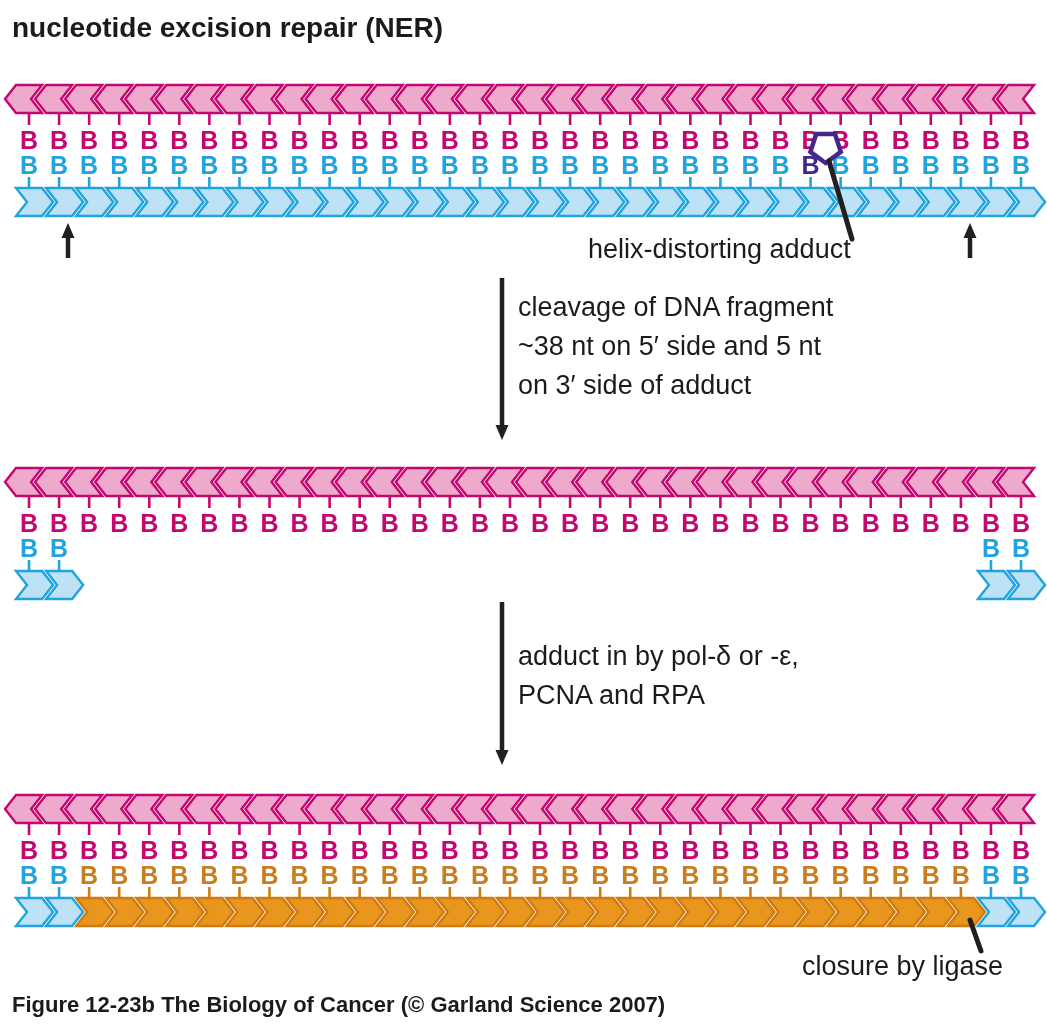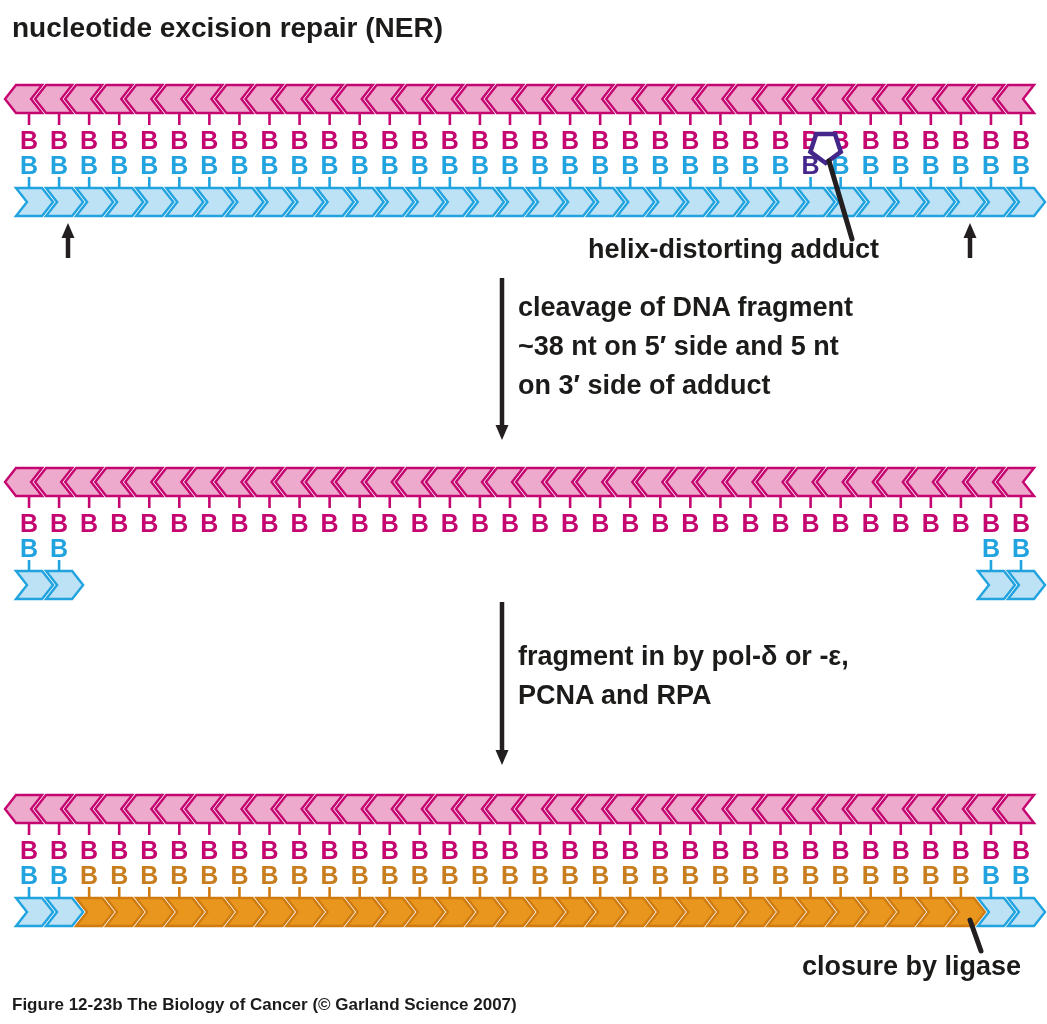--- a/index.html
+++ b/index.html
@@ -1,25 +1,25 @@
 <!DOCTYPE html>
 <html><head>
 <meta charset="utf-8">
 <style>
   html,body{margin:0;padding:0;background:#ffffff;}
   .page{position:relative;width:1047px;height:1024px;background:#ffffff;overflow:hidden;
         font-family:"Liberation Sans","DejaVu Sans",sans-serif;color:#1c1b1a;}
   svg{position:absolute;left:0;top:0;}
   .title{position:absolute;left:12px;top:10px;font-size:28px;line-height:36px;font-weight:bold;text-align:center;}
-  .lbl{position:absolute;font-weight:bold;white-space:pre-line;color:#1c1b1a;}
+  .lbl{position:absolute;font-weight:normal;white-space:pre-line;color:#1c1b1a;}
   .adduct{left:588px;top:233px;font-size:27px;line-height:32px;}
   .step1{left:518px;top:288px;font-size:27px;line-height:39px;}
   .step2{left:518px;top:637px;font-size:27px;line-height:39px;}
   .ligase{left:802px;top:950px;font-size:27px;line-height:32px;}
-  .caption{position:absolute;left:12px;top:995px;font-size:17px;line-height:20px;font-weight:bold;}
+  .caption{position:absolute;left:12px;top:995px;font-size:22px;line-height:20px;font-weight:bold;}
 </style>
 </head>
 <body>
 
 <div class="page">
   <svg id="dna-svg" width="1047" height="1024" viewBox="0 0 1047 1024">
       <g>
         <polygon points="42.06,85 16,85 5,99 16,113 42.06,113 31.060000000000002,99" fill="#eeaacd" stroke="#c50570" stroke-width="2.4" stroke-linejoin="miter"></polygon>
         <line x1="29.03" y1="113" x2="29.03" y2="125" stroke="#c50570" stroke-width="2.6"></line>
         <text x="29.03" y="149" fill="#c50570" text-anchor="middle" font-size="25" font-weight="bold" font-family="&quot;Liberation Sans&quot;,&quot;DejaVu Sans&quot;,sans-serif">B</text>
@@ -561,17 +561,17 @@
       <g>
         <line x1="502" y1="602" x2="502" y2="752" stroke="#231f20" stroke-width="4.5"></line>
         <polygon points="502,765 495.5,750 508.5,750" fill="#231f20"></polygon>
       </g>
     </svg>
   <div class="title">nucleotide excision repair (NER)</div>
   <div class="lbl adduct">helix-distorting adduct</div>
   <div class="lbl step1">cleavage of DNA fragment
 ~38 nt on 5′ side and 5 nt
 on 3′ side of adduct</div>
-  <div class="lbl step2">fragment in by pol-δ or -ε,
+  <div class="lbl step2">adduct in by pol-δ or -ε,
 PCNA and RPA</div>
   <div class="lbl ligase">closure by ligase</div>
   <div class="caption">Figure 12-23b  The Biology of Cancer (© Garland Science 2007)</div>
 </div>
 
 </body></html>

